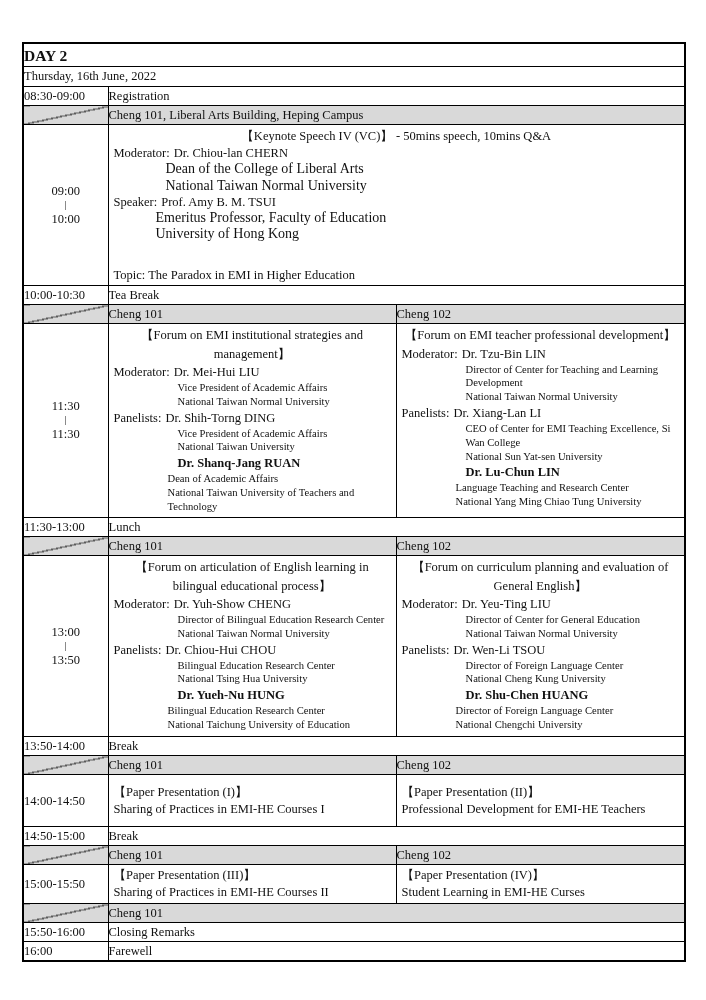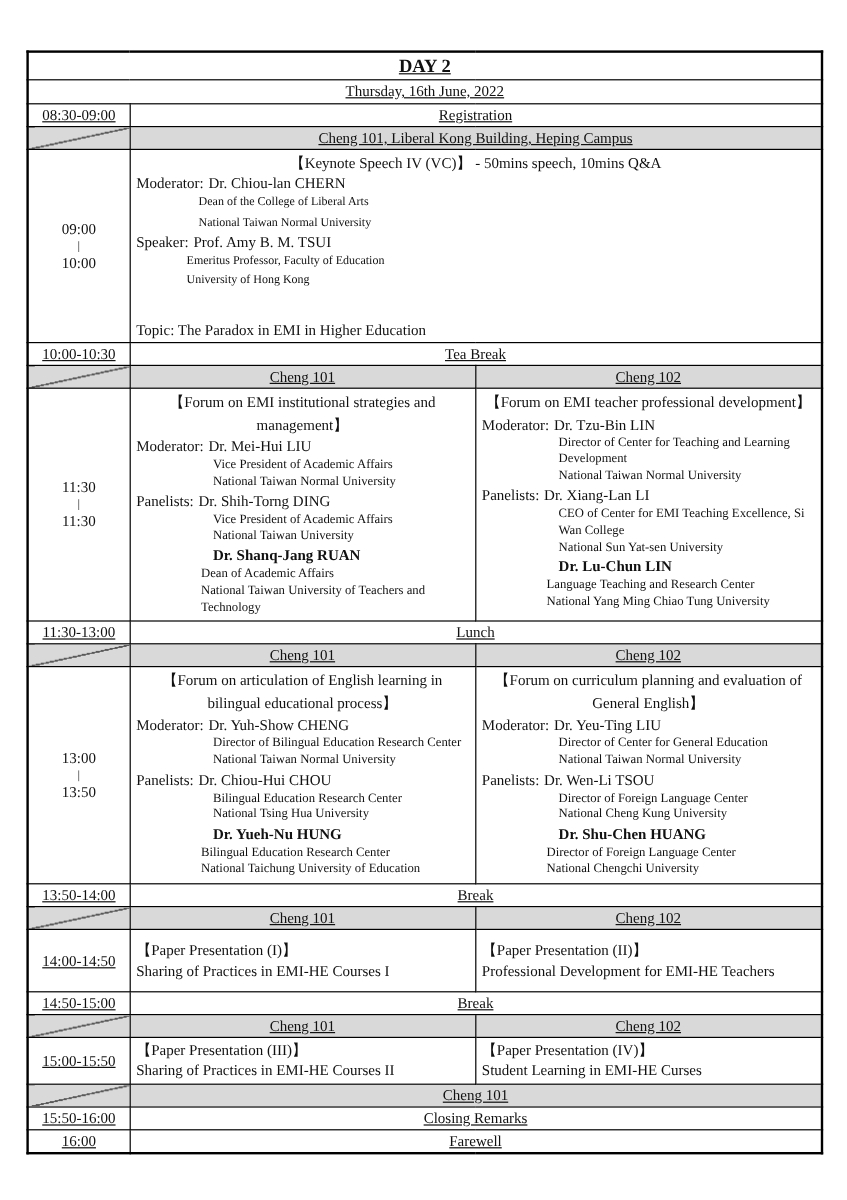--- a/index.html
+++ b/index.html
@@ -4,21 +4,21 @@
 <style>
   html,body{margin:0;padding:0;}
   body{
     width:706px;height:1000px;background:#ffffff;position:relative;
     font-family:"Liberation Serif","DejaVu Serif",serif;color:#111;
     -webkit-font-smoothing:antialiased;
   }
   .sheet{position:absolute;left:22px;top:42px;width:662px;}
   table.sched{border-collapse:collapse;table-layout:fixed;width:662px;border:2px solid #000;}
   td{border:1px solid #000;padding:0;vertical-align:top;font-size:12.5px;overflow:hidden;}
-  .c{text-align:center;text-decoration:underline;}
+  .c{}
   .vm{vertical-align:middle;}
   .gray{background:#d9d9d9;}
   .daytitle{font-weight:bold;font-size:15.5px;line-height:21px;}
   .daterow{line-height:19px;}
   .simplerow{line-height:18px;}
   .time-cell{text-align:center;vertical-align:middle;}
   .tsep{width:1px;height:9px;background:#8a8a8a;margin:2px auto;}
   .diag{
     background-image:linear-gradient(to bottom right,
       rgba(0,0,0,0) calc(50% - 0.7px), #5a5a5a calc(50% - 0.7px),
@@ -29,21 +29,21 @@
   .stitle{text-align:center;line-height:18.5px;}
   .rline{line-height:18px;white-space:nowrap;}
   .rlabel{margin-right:4px;}
   .nm{font-weight:normal;}
   .affil{font-size:10.6px;line-height:13.8px;padding-left:64px;}
   .affil2{padding-left:54px;}
   .p2name{padding-left:64px;font-weight:bold;line-height:18px;}
   
   .kn .stitle{line-height:17px;padding-top:1px;}
   .kn .rline{line-height:16.3px;}
-  .kn-affil{font-size:10px;line-height:16.3px;padding-left:52px;}
+  .kn-affil{font-size:14px;line-height:16.3px;padding-left:52px;}
   .kn-affil-sp{padding-left:42px;}
   .kn-topic{line-height:16.3px;margin-top:24px;}
   .ppcell{text-align:left;}
   .ppline{line-height:17px;}
 </style>
 </head>
 <body>
 
 <div class="sheet">
 <table class="sched">
@@ -62,21 +62,21 @@
           <td colspan="3" class="c vm daterow" style="height:19px">Thursday, 16th June, 2022</td>
         </tr>
 
   <tr>
     <td class="c vm simplerow" style="height:18px">08:30-09:00</td>
     <td colspan="2" class="c vm simplerow">Registration</td>
   </tr>
 
   <tr>
     <td class="gray diag" style="height:18px"></td>
-    <td colspan="2" class="gray c vm roomhdr">Cheng 101, Liberal Kong Building, Heping Campus</td>
+    <td colspan="2" class="gray c vm roomhdr">Cheng 101, Liberal Arts Building, Heping Campus</td>
   </tr>
 
   <tr>
     <td class="time-cell" style="height:130px">
       <div>09:00</div>
       <div class="tsep"></div>
       <div>10:00</div>
     </td>
     <td colspan="2" class="session kn">
       <div class="stitle">【Keynote Speech IV (VC)】 - 50mins speech, 10mins Q&amp;A</div>

